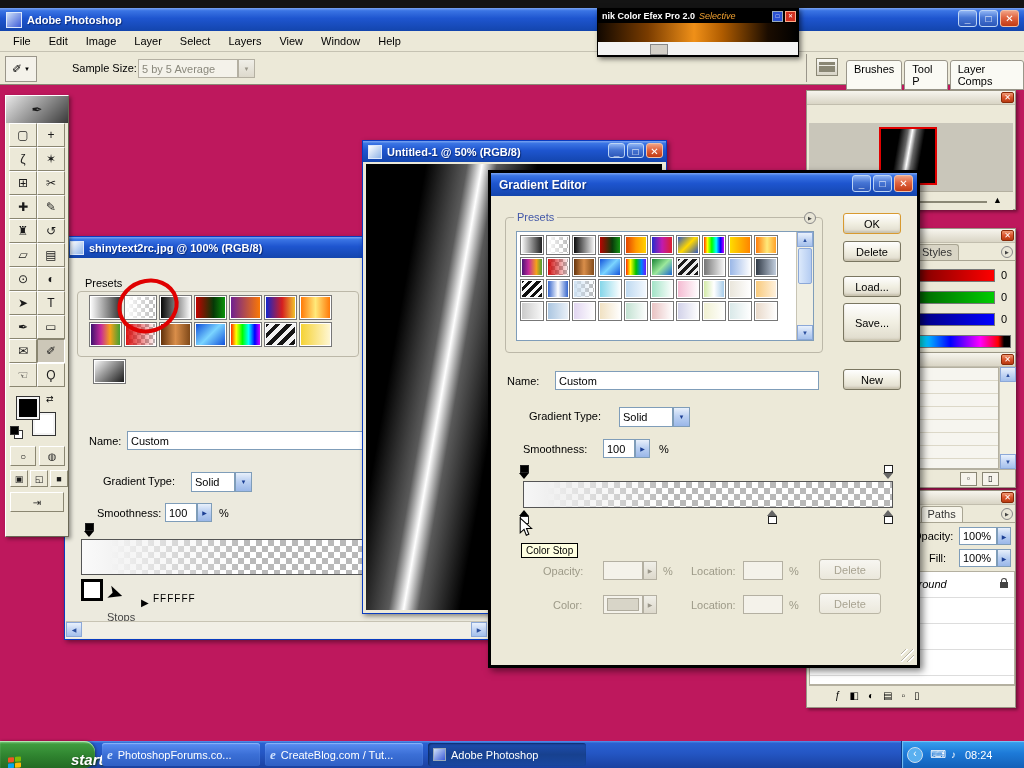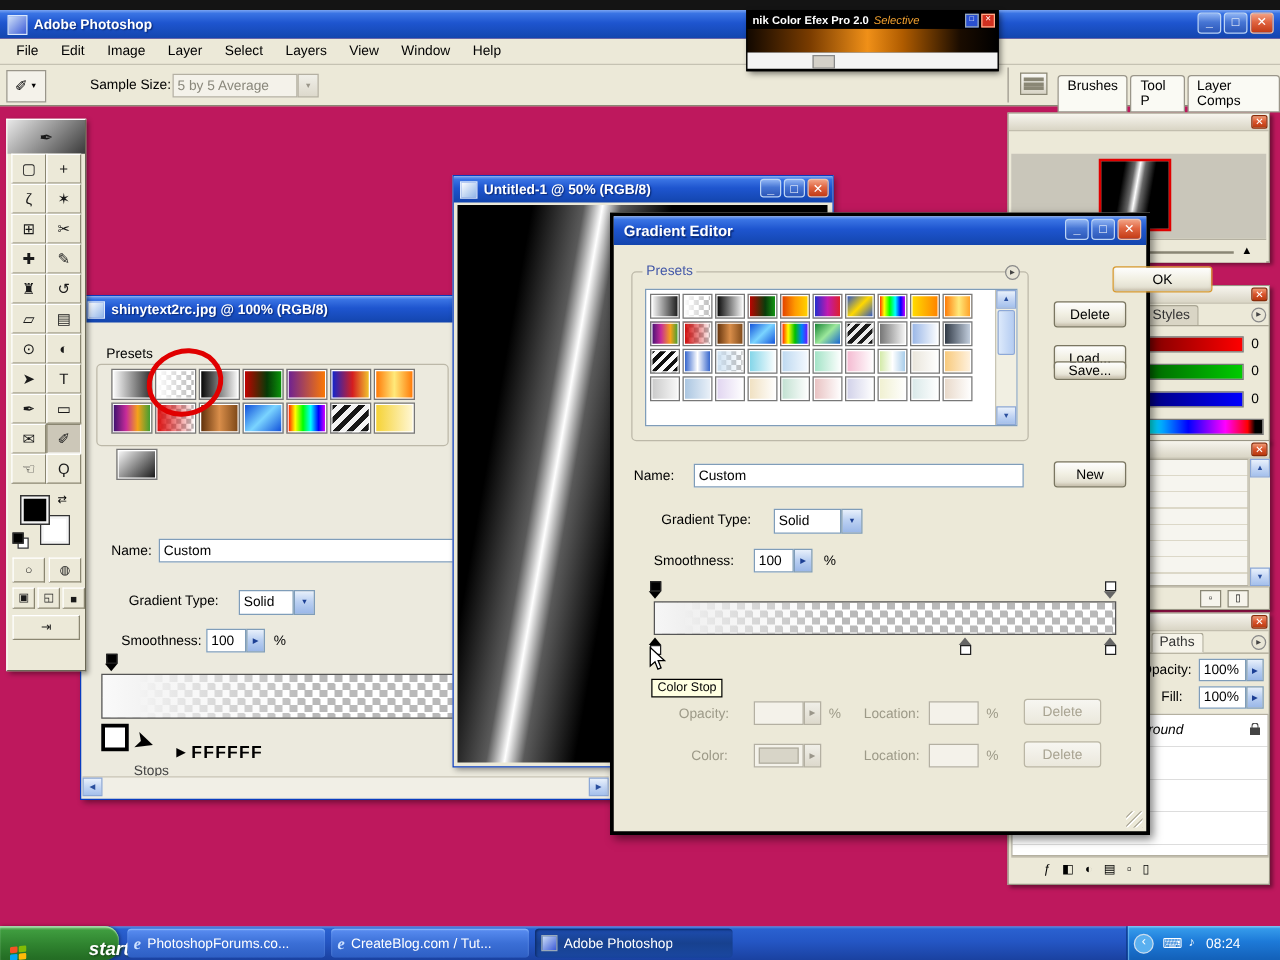--- a/index.html
+++ b/index.html
@@ -185,21 +185,21 @@
         <div class="stopsq black"></div>
         <div class="tri-d"></div>
       </div>
     <div class="stopv" style="left:344px;top:286px;">
         <div class="stopsq"></div>
         <div class="tri-d tri-gray"></div>
       </div>
     <div class="abs" style="left:16px;top:342px;width:22px;height:22px;border:3px solid #000;background:#fff;box-sizing:border-box;"></div>
     <span class="abs" style="left:42px;top:344px;font-size:20px;font-weight:bold;transform:rotate(18deg);color:#000;">➤</span>
     <span class="abs" style="left:76px;top:360px;font-size:10px;">▶</span>
-    <span class="abs" style="left:88px;top:356px;font-size:14px;font-weight:bold;letter-spacing:1px;">FFFFFF</span>
+    <span class="abs" style="left:88px;top:356px;font-size:10px;font-weight:normal;letter-spacing:1px;">FFFFFF</span>
     <span class="lbl" style="left:42px;top:374px;color:#444;">Stops</span>
     <div class="abs" style="left:1px;top:384px;width:421px;height:16px;background:#f1efe6;border-top:1px solid #c8c4b4;display:flex;justify-content:space-between;">
       <div class="sbtn" style="width:16px;height:15px;">◀</div>
       <div class="sbtn" style="width:16px;height:15px;">▶</div>
     </div>
   </div>
 
   <div class="abs" style="left:362px;top:140px;width:303px;height:472px;background:#ece9d8;border:1px solid #0a3cc0;z-index:20;box-shadow:2px 2px 5px rgba(0,0,0,.45);">
     <div class="titlebar abs" style="left:0;top:0;width:100%;height:21px;">
       <div style="width:12px;height:12px;margin:0 5px;background:linear-gradient(135deg,#fff,#8fb4e8);border:1px solid #dce8fc;"></div>
@@ -422,30 +422,30 @@
           </div>
         <div class="scrollv">
           <div class="sbtn">▲</div>
           <div class="sthumb"></div>
           <div style="flex:1"></div>
           <div class="sbtn">▼</div>
         </div>
       </div>
     </div>
 
-    <div class="btn def" style="left:352px;top:40px;width:80px;height:21px;margin-left:47px;">
+    <div class="btn def" style="left:352px;top:40px;width:58px;height:21px;">
         <span>OK</span>
       </div>
     <div class="btn" style="left:352px;top:68px;width:58px;height:21px;">
         <span>Delete</span>
       </div>
     <div class="btn" style="left:352px;top:103px;width:58px;height:21px;">
         <span>Load...</span>
       </div>
-    <div class="btn" style="left:352px;top:116px;width:58px;height:15px;">
+    <div class="btn" style="left:352px;top:130px;width:58px;height:39px;">
         <span>Save...</span>
       </div>
 
     <span class="lbl" style="left:16px;top:202px;">Name:</span>
     <div class="field" style="left:64px;top:198px;width:264px;height:19px;">
         <span>Custom</span>
       </div>
     <div class="btn" style="left:352px;top:196px;width:58px;height:21px;align-items:center;">
         <span>New</span>
       </div>

